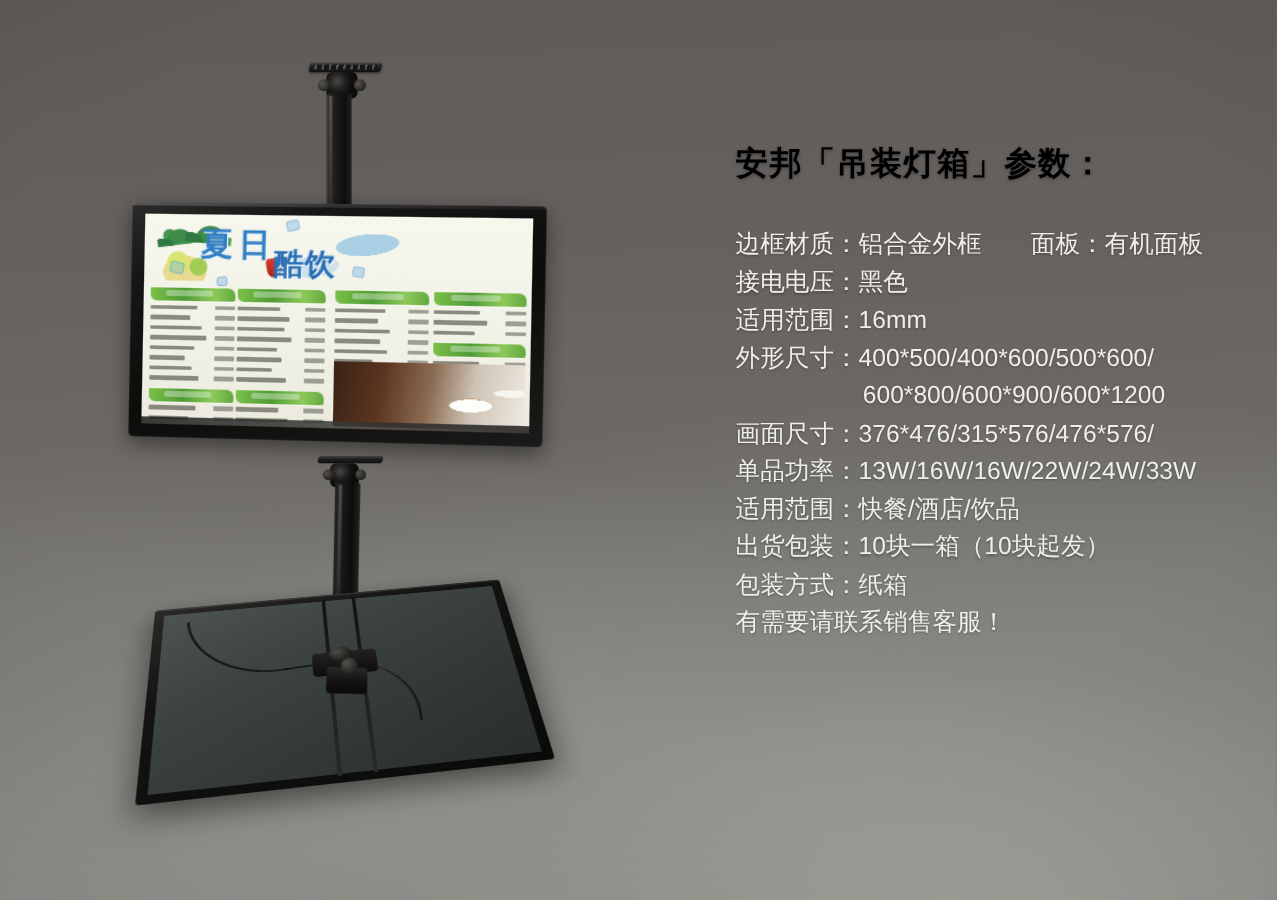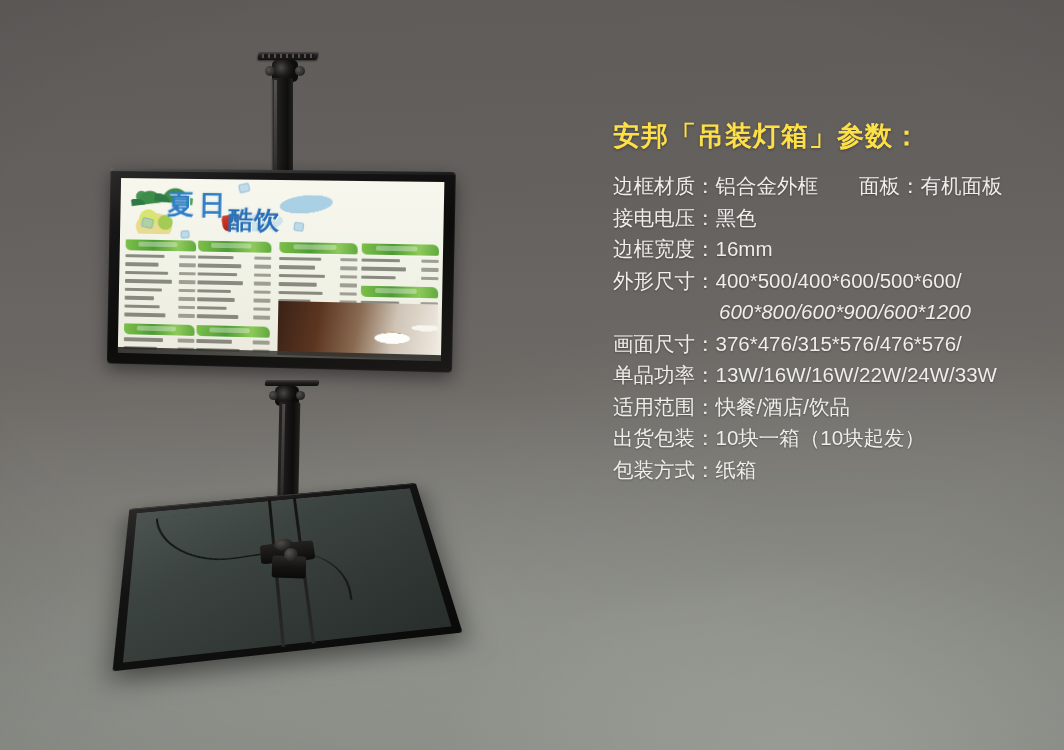--- a/index.html
+++ b/index.html
@@ -286,38 +286,38 @@
   .lbb-edge-hl {
     position:absolute; left:0; top:0; width:100%; height:2px;
     background:rgba(255,255,255,.10);
   }
 
   
   #spec {
     position:absolute; left:600px; top:118px; width:450px;
   }
   #spec-title {
-    color:#fde047;
+    color:#000000;
     font-size:27px;
     font-weight:bold;
     letter-spacing:1px;
     padding-left:13px;
-    margin-bottom:16px;
+    margin-bottom:34px;
     text-shadow:0 1px 3px rgba(0,0,0,.35);
     white-space:nowrap;
   }
   .spec-line {
     color:#efeeea;
     font-size:20.5px;
     line-height:31.5px;
     padding-left:13px;
     white-space:nowrap;
     text-shadow:0 1px 2px rgba(0,0,0,.30);
   }
-  .spec-line.indent { padding-left:119px;font-style:italic; }
+  .spec-line.indent { padding-left:119px; }
 </style>
 </head>
 <body>
 
 <div id="bg"></div>
 <div id="bg-vignette"></div>
 
 <div id="product">
 
   <div class="ceiling-plate"></div>
@@ -581,22 +581,23 @@
 
   <div class="pole-clamp"></div>
   <div class="pole-clamp-knob"></div>
 </div>
 
 <div id="spec">
   <div id="spec-title">安邦「吊装灯箱」参数：</div>
   <div id="spec-lines">
       <div class="spec-line">边框材质：铝合金外框　　面板：有机面板</div>
       <div class="spec-line">接电电压：黑色</div>
-      <div class="spec-line">边框宽度：16mm</div>
+      <div class="spec-line">适用范围：16mm</div>
       <div class="spec-line">外形尺寸：400*500/400*600/500*600/</div>
       <div class="spec-line indent">600*800/600*900/600*1200</div>
       <div class="spec-line">画面尺寸：376*476/315*576/476*576/</div>
       <div class="spec-line">单品功率：13W/16W/16W/22W/24W/33W</div>
       <div class="spec-line">适用范围：快餐/酒店/饮品</div>
       <div class="spec-line">出货包装：10块一箱（10块起发）</div>
       <div class="spec-line">包装方式：纸箱</div>
+      <div class="spec-line">有需要请联系销售客服！</div>
     </div>
 </div>
 
 </body></html>

